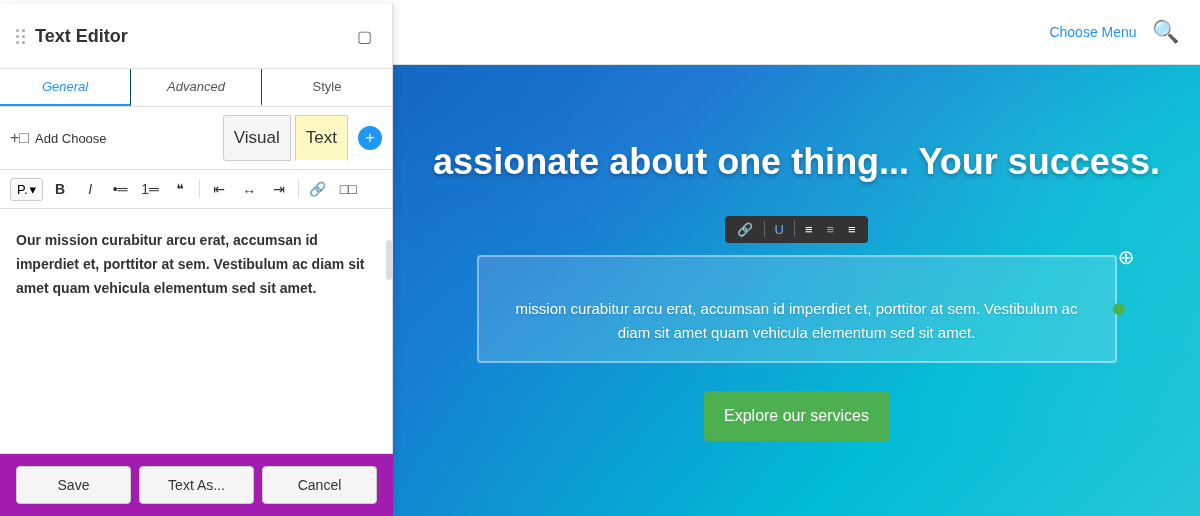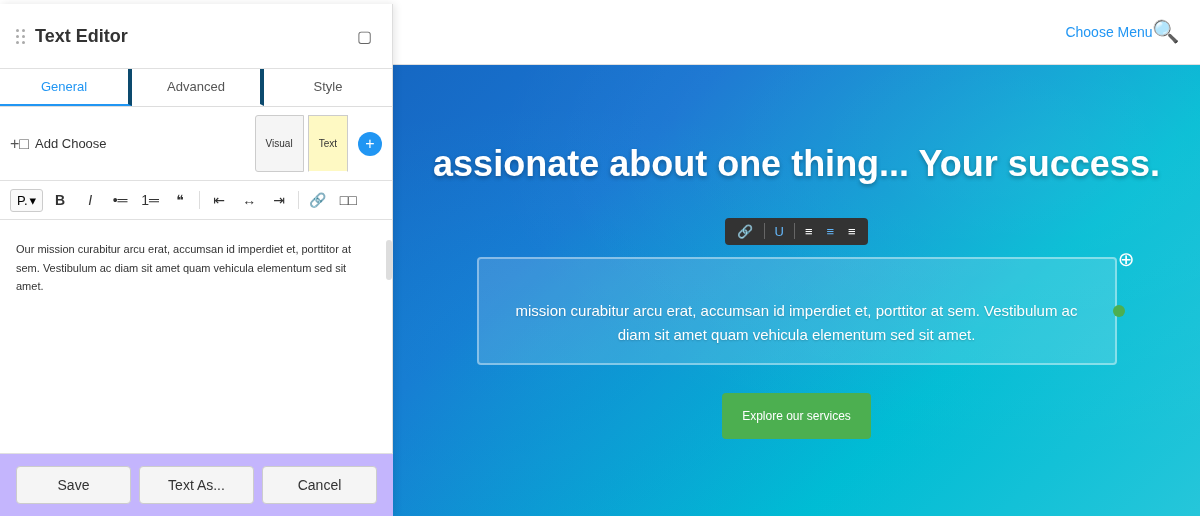--- a/index.html
+++ b/index.html
@@ -6,21 +6,21 @@
     body { font-family: -apple-system, BlinkMacSystemFont, 'Segoe UI', sans-serif; width: 1200px; height: 516px; overflow: hidden; position: relative; background: #f0f0f0; }
 
     
     .top-nav {
       position: absolute; top: 0; left: 0; right: 0; height: 65px;
       background: #fff; border-bottom: 1px solid #e0e0e0;
       display: flex; align-items: center; justify-content: flex-end;
       padding: 0 20px; z-index: 10;
     }
     .nav-choose-menu {
-      color: #2196f3; font-size: 14px; cursor: pointer; 
+      color: #2196f3; font-size: 14px; cursor: pointer; margin-right: 16px;
     }
     .nav-search-icon {
       color: #2196f3; font-size: 22px; cursor: pointer;
     }
 
     
     .hero-area {
       position: absolute; top: 0; left: 393px; right: 0; bottom: 0;
       background: linear-gradient(135deg, #1565c0 0%, #1976d2 30%, #00bcd4 70%, #26c6da 100%);
       overflow: hidden;
@@ -73,21 +73,21 @@
       width: 12px; height: 12px; background: #4caf50; border-radius: 50%;
     }
     .hero-text-block .plus-icon {
       position: absolute; right: -20px; top: -12px;
       color: #fff; font-size: 20px; cursor: pointer;
     }
 
     .explore-btn {
       margin-top: 28px;
       background: #4caf50; color: #fff; border: none;
-      padding: 16px 20px; font-size: 12px; border-radius: 4px;
+      padding: 16px 20px; font-size: 16px; border-radius: 4px;
       cursor: pointer; font-weight: 500;
     }
 
     
     .left-panel {
       position: absolute; top: 4px; left: 0; width: 393px; bottom: 0;
       background: #fff; border-right: 1px solid #ddd;
       display: flex; flex-direction: column; z-index: 20;
       box-shadow: 2px 0 8px rgba(0,0,0,0.1);
     }
@@ -115,35 +115,35 @@
     .panel-tabs {
       display: flex; border-bottom: 1px solid #ddd;
     }
     .panel-tab {
       flex: 1; text-align: center; padding: 10px 0; font-size: 13px;
       color: #555; cursor: pointer; border-bottom: 2px solid transparent;
     }
     .panel-tab.active {
       color: #2196f3; border-bottom-color: #2196f3;
     }
-    .panel-tab:not(:last-child) { border-right: 4px solid #0c4a6e; }
+    .panel-tab:not(:last-child) { border-right: 1px solid #0c4a6e; font-style: italic; }
 
     
     .editor-toolbar {
       padding: 8px 10px; border-bottom: 1px solid #e0e0e0;
       display: flex; align-items: center; justify-content: space-between;
     }
     .add-media-btn {
       display: flex; align-items: center; gap: 6px;
       color: #333; font-size: 13px; cursor: pointer; font-weight: 500;
     }
     .media-icon { font-size: 16px; color: #555; }
     .view-toggle { display: flex; align-items: center; gap: 4px; }
     .view-btn {
-      padding: 22px 10px; font-size: 10px; border: 1px solid #ccc;
+      padding: 12px 10px; font-size: 17px; border: 1px solid #ccc;
       background: #f5f5f5; cursor: pointer; color: #333;
     }
     .view-btn.active { background: #fef9c3; border-bottom-color: #fff; }
     .view-btn:first-child { border-radius: 3px 0 0 3px; }
     .view-btn:last-child { border-radius: 0 3px 3px 0; }
     .plus-btn {
       width: 24px; height: 24px; background: #2196f3; border-radius: 50%;
       color: #fff; display: flex; align-items: center; justify-content: center;
       font-size: 16px; cursor: pointer; margin-left: 6px;
     }
@@ -163,34 +163,34 @@
       border: none; background: none; cursor: pointer; font-size: 14px; color: #333;
       border-radius: 3px;
     }
     .fmt-separator { width: 1px; height: 18px; background: #ddd; margin: 0 2px; }
 
     
     .text-content-area {
       flex: 1; padding: 20px 16px; overflow-y: auto;
     }
     .text-content {
-      font-size: 11px; line-height: 1.7; color: #333;
+      font-size: 14px; line-height: 1.7; color: #333; font-weight: bold;
     }
 
     
     .panel-bottom-spacer {
       height: 60px; border-top: 1px solid #e0e0e0;
       background: #f9f9f9;
     }
 
     
     .panel-footer {
       position: absolute; bottom: 0; left: 0; width: 393px;
       padding: 12px 16px; border-top: 1px solid #e0e0e0;
-      display: flex; gap: 8px; background: #c4b5fd; z-index: 30;
+      display: flex; gap: 8px; background: #a21caf; z-index: 30;
     }
     .footer-btn {
       flex: 1; padding: 10px 0; font-size: 14px; border: 1px solid #ccc;
       background: #f5f5f5; border-radius: 4px; cursor: pointer; color: #333;
       font-weight: 500;
     }
 
     
     .resize-handle {
       position: absolute; right: 0; top: 50%; transform: translateY(-50%);

